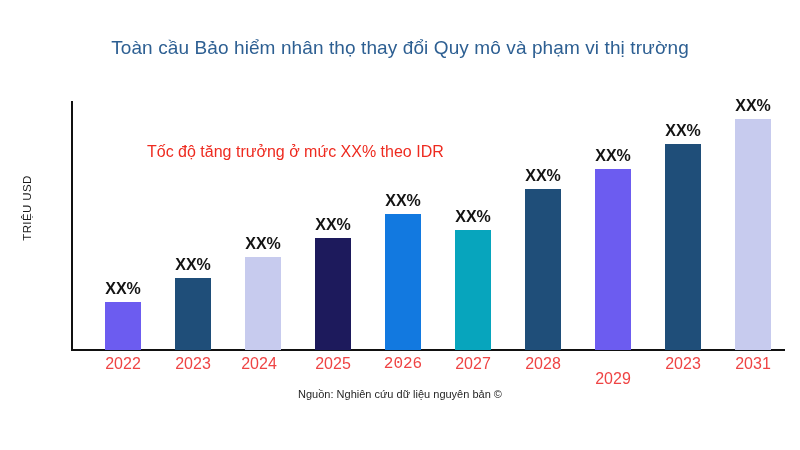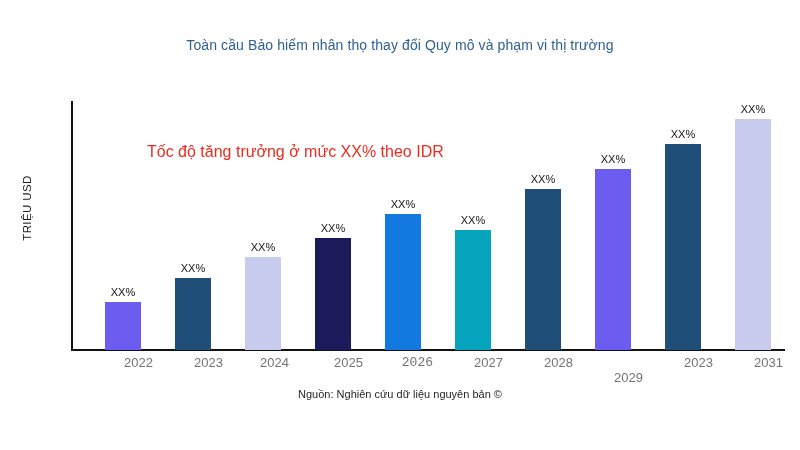--- a/index.html
+++ b/index.html
@@ -22,21 +22,21 @@
     height: 450px;
   }
 
   
   .chart-title {
     position: absolute;
     left: 0;
     top: 37px;
     width: 800px;
     text-align: center;
-    font-size: 14px;
+    font-size: 19px;
     font-weight: 400;
     color: #2d5f92;
     letter-spacing: 0.1px;
     white-space: nowrap;
   }
 
   
   .ylabel {
     position: absolute;
     left: 21px;
@@ -93,41 +93,42 @@
     position: absolute;
     bottom: 0;
     left: 0;
     width: 36px;
   }
   .bar-value {
     position: absolute;
     left: -12px;
     width: 60px;
     text-align: center;
-    font-size: 11px;
+    font-size: 16px;
     color: #141414;
     white-space: nowrap;
+    font-weight: bold;
   }
 
   
   .xticks {
     position: absolute;
     left: 71px;
     top: 355px;
     width: 714px;
     height: 24px;
   }
   .xtick {
     position: absolute;
     top: 0;
     width: 60px;
     left: 0;
-    text-align: right;
-    font-size: 13px;
-    color: #737373;
+    text-align: center;
+    font-size: 16px;
+    color: #ef4444;
   }
 
   
   .cagr-note {
     position: absolute;
     left: 147px;
     top: 143px;
     font-size: 16px;
     color: #ee2b20;
     white-space: nowrap;

